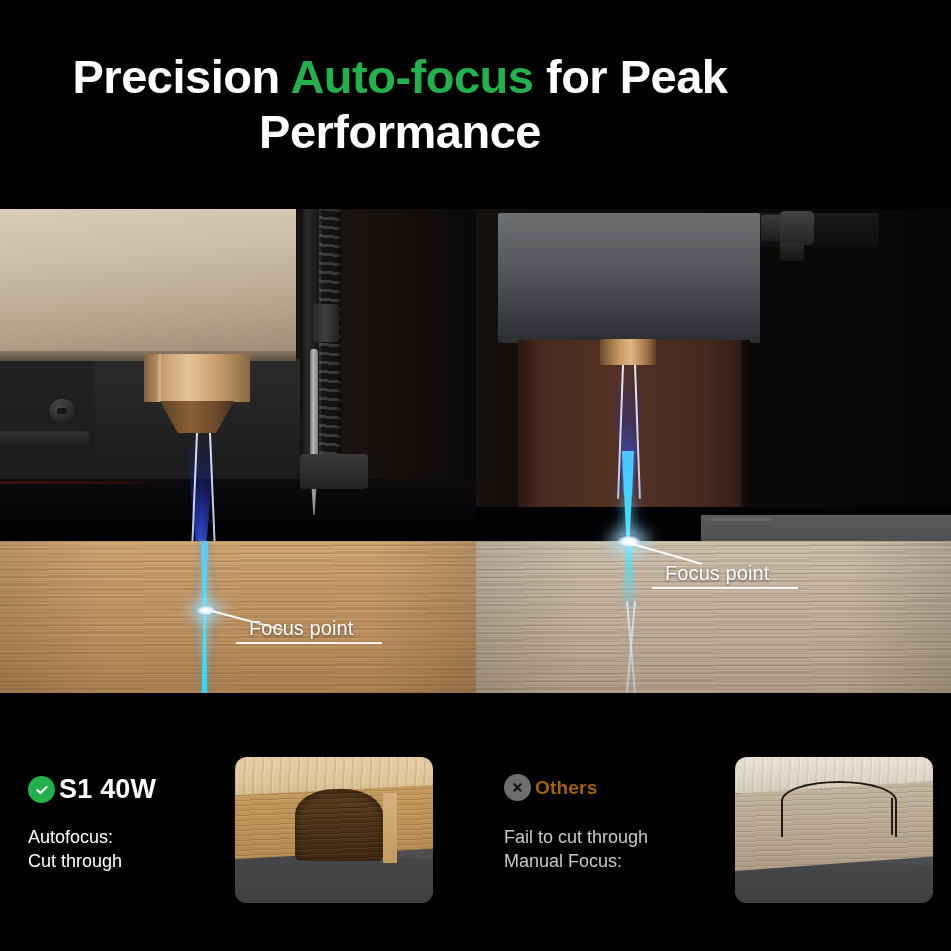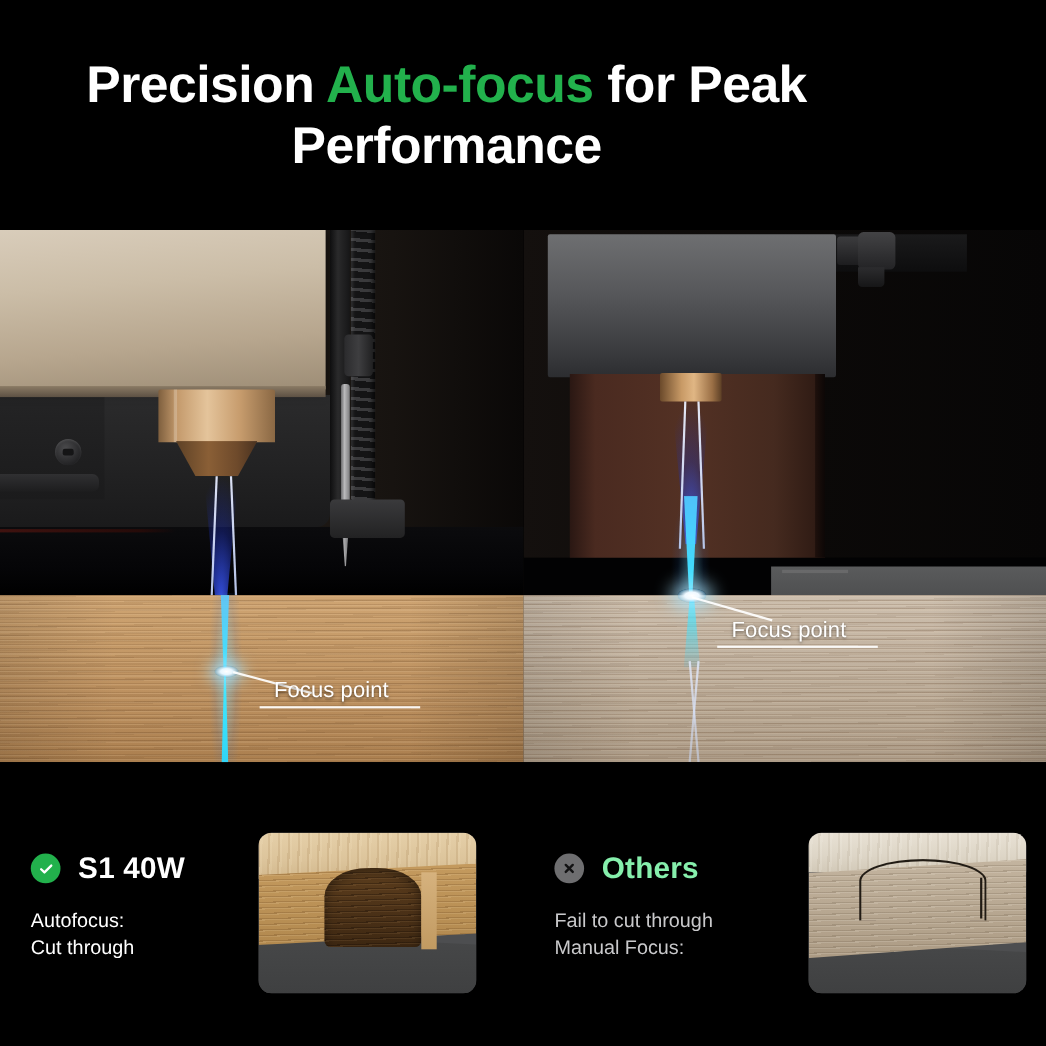--- a/index.html
+++ b/index.html
@@ -6,21 +6,21 @@
   html,body { background:#000; }
   body {
     width:951px; height:951px;
     font-family:"Liberation Sans", sans-serif;
     color:#fff; overflow:hidden; position:relative;
   }
 
   
   .headline-wrap{
     position:absolute; left:0; top:0; width:806px; height:209px;
-    display:flex; align-items:center; justify-content:flex-end;
+    display:flex; align-items:center; justify-content:flex-start;
     background:#000;
   }
   .headline{
     font-size:47px; font-weight:700; line-height:1.15;
     letter-spacing:-0.5px; text-align:center; width:800px;
     color:#ffffff;
   }
   .headline .accent{ color:#22b14c; }
 
   
@@ -321,34 +321,34 @@
   
   .compare{
     position:absolute; left:0; top:693px; width:951px; height:258px;
     background:#000;
   }
   .col{ position:absolute; top:0; height:258px; }
   .col-left{ left:0; width:476px; }
   .col-right{ left:476px; width:475px; }
 
   .row-head{
-    position:absolute; display:flex; align-items:center; gap:16px;
+    position:absolute; display:flex; align-items:center; gap:4px;
     left:28px; top:81px;
   }
   .badge{
     width:27px; height:27px; border-radius:50%;
     display:flex; align-items:center; justify-content:center; flex:0 0 auto;
   }
   .badge-ok{ background:#22b14c; }
   .badge-no{ background:#6e6e70; }
   .title-ok{
     font-size:27px; font-weight:700; color:#ffffff; letter-spacing:.2px;
   }
   .title-no{
-    font-size:27px; font-weight:700; color:#86efac; letter-spacing:.2px;
+    font-size:19px; font-weight:700; color:#a16207; letter-spacing:.2px;
   }
   .desc{
     position:absolute; left:28px; top:133px;
     font-size:18px; line-height:1.33; font-weight:400;
   }
   .desc-ok{ color:#ffffff; }
   .desc-no{ color:#c9c9cb; }
 
   .thumb{
     position:absolute; top:64px; width:198px; height:146px;

